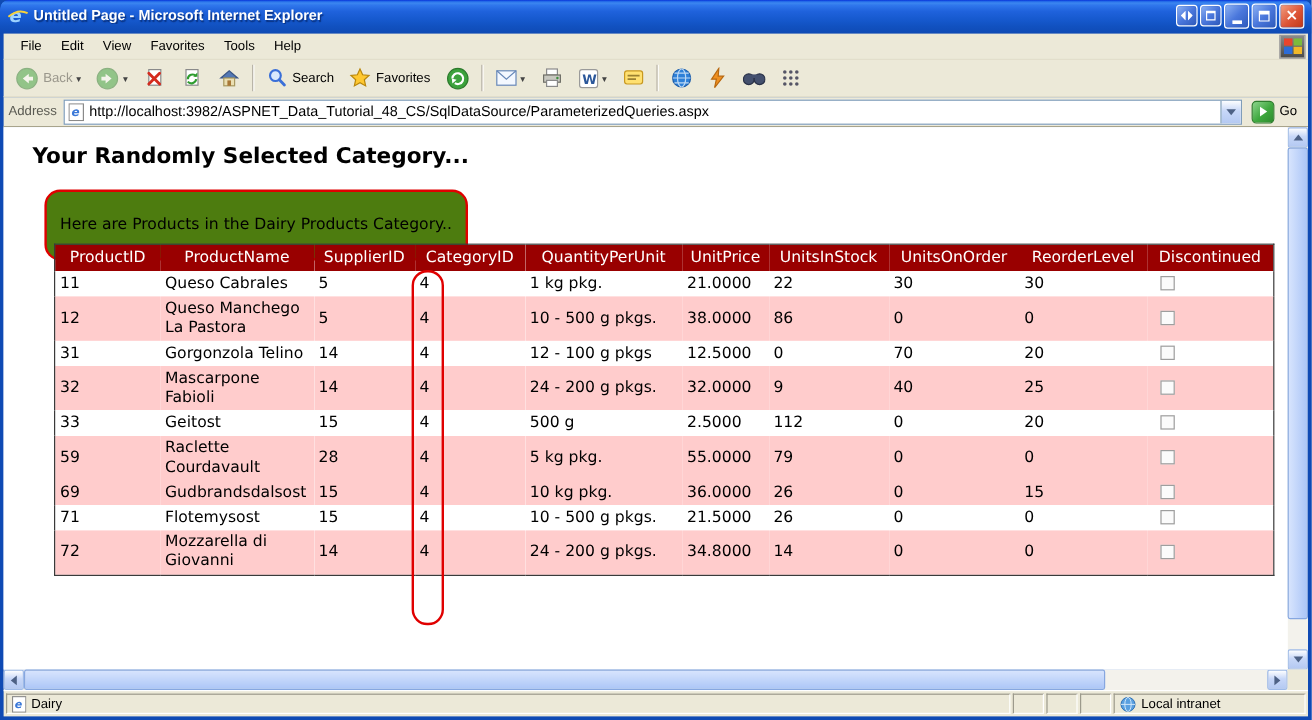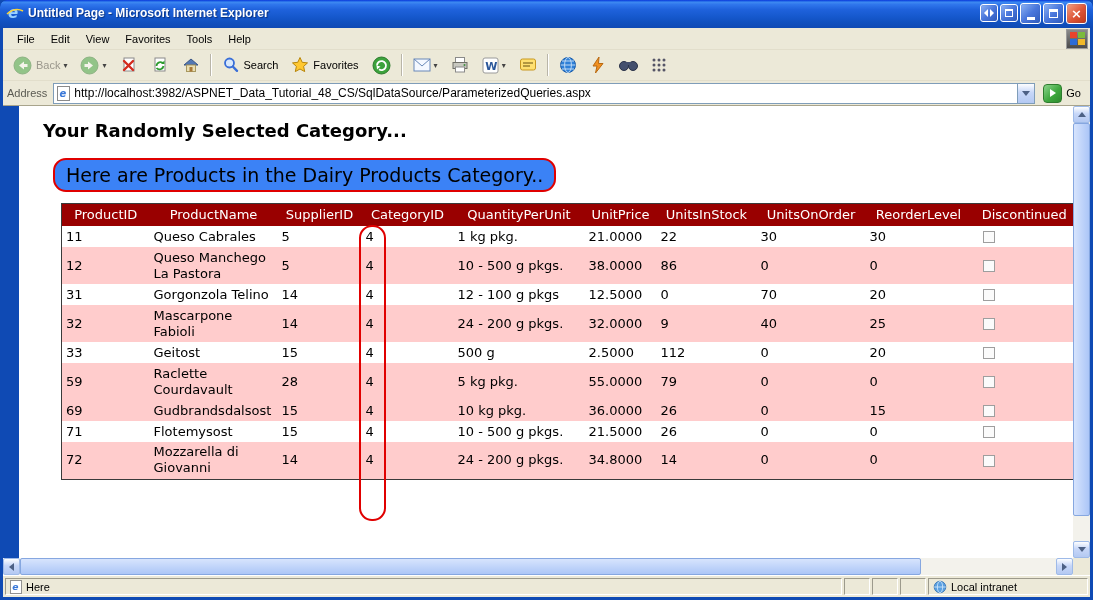--- a/index.html
+++ b/index.html
@@ -55,26 +55,26 @@
                 padding-left:3px; gap:4px; overflow:hidden; }
   .addr-url { flex:1; font-size:12px; color:#000; white-space:nowrap; overflow:hidden; }
   .combo-btn { width:17px; height:19px; flex:0 0 auto; border-left:1px solid #7F9DB9;
     background:linear-gradient(180deg,#FDFEFF,#C7D7F8 45%,#B4C9F2); display:flex; align-items:center; justify-content:center; }
   .go-btn { display:flex; align-items:center; gap:4px; padding:0 5px 0 2px; height:23px; }
   .go-ico { width:19px; height:19px; border-radius:4px; border:1px solid #2E7C2E;
     background:linear-gradient(135deg,#8CD48C,#3FA83F 55%,#2E8C2E); display:flex; align-items:center; justify-content:center; }
   .go-arrow { width:0; height:0; border-top:4px solid transparent; border-bottom:4px solid transparent; border-left:6px solid #fff; }
 
   
-  .viewport { flex:1; min-height:0; display:flex; background:#fff;margin-left:16px; }
+  .viewport { flex:1; min-height:0; display:flex; background:#fff; }
   .page { flex:1; position:relative; overflow:hidden; background:#fff; font-family:"DejaVu Sans",sans-serif; }
 
   .page-heading { position:absolute; left:24px; top:14px; font-size:18px; font-weight:bold; color:#000; }
   .annotation { position:absolute; left:34px; top:52px; border:2px solid var(--annot,#E00000); border-radius:13px;
-                padding:4px 11px; font-size:19px; color:#000; background:#3b82f6; white-space:nowrap; }
+                padding:20px 11px; font-size:13px; color:#000; background:#4d7c0f; white-space:nowrap; }
 
   .products-table { position:absolute; left:42px; top:97px; border-collapse:collapse; table-layout:fixed;
                     width:1016px; font-size:13px; line-height:16px; border:1px solid #3A3A3A; }
   .products-table th { background:var(--header-bg,#990000); color:var(--header-fg,#fff); font-weight:normal;
                        padding:3px 2px; text-align:center; overflow:hidden; white-space:nowrap; }
   .products-table td { padding:2px 4px; vertical-align:middle; text-align:left; overflow:hidden; }
   .products-table tr.alt { background:var(--alt-bg,#FFCCCC); }
   .checkbox { display:inline-block; width:12px; height:12px; border:1px solid #9E9E9E; background:#FBFBFB;
               margin-left:7px; vertical-align:middle; }
 
@@ -473,21 +473,21 @@
     </div>
     <div class="corner"></div>
   </div>
 
   <div class="statusbar">
     <div class="sb-panel sb-main">
       <svg width="12" height="14" viewBox="0 0 13 15">
         <rect x="0.5" y="0.5" width="12" height="14" fill="#fff" stroke="#8A8A8A"></rect>
         <text x="2.5" y="11" font-family="DejaVu Sans, sans-serif" font-size="10" font-style="italic" font-weight="bold" fill="#3A78D8">e</text>
       </svg>
-      <span>Here</span>
+      <span>Dairy</span>
     </div>
     <div class="sb-panel sb-spacer"></div>
     <div class="sb-panel sb-spacer"></div>
     <div class="sb-panel sb-spacer"></div>
     <div class="sb-panel sb-zone">
       <svg width="14" height="14" viewBox="0 0 18 18">
         <circle cx="9" cy="9" r="7.5" fill="#5AA0E0" stroke="#2A6CB0"></circle>
         <ellipse cx="9" cy="9" rx="3.4" ry="7.5" fill="none" stroke="#D8ECFC"></ellipse>
         <path d="M1.5 9 H16.5" stroke="#D8ECFC"></path>
       </svg>

